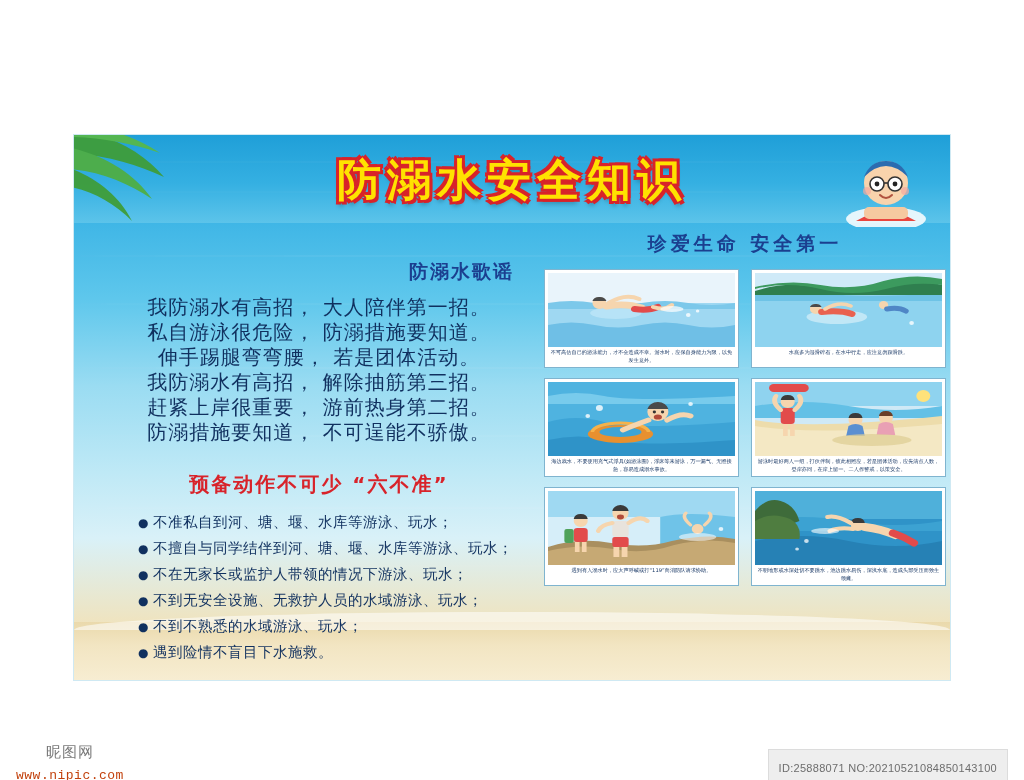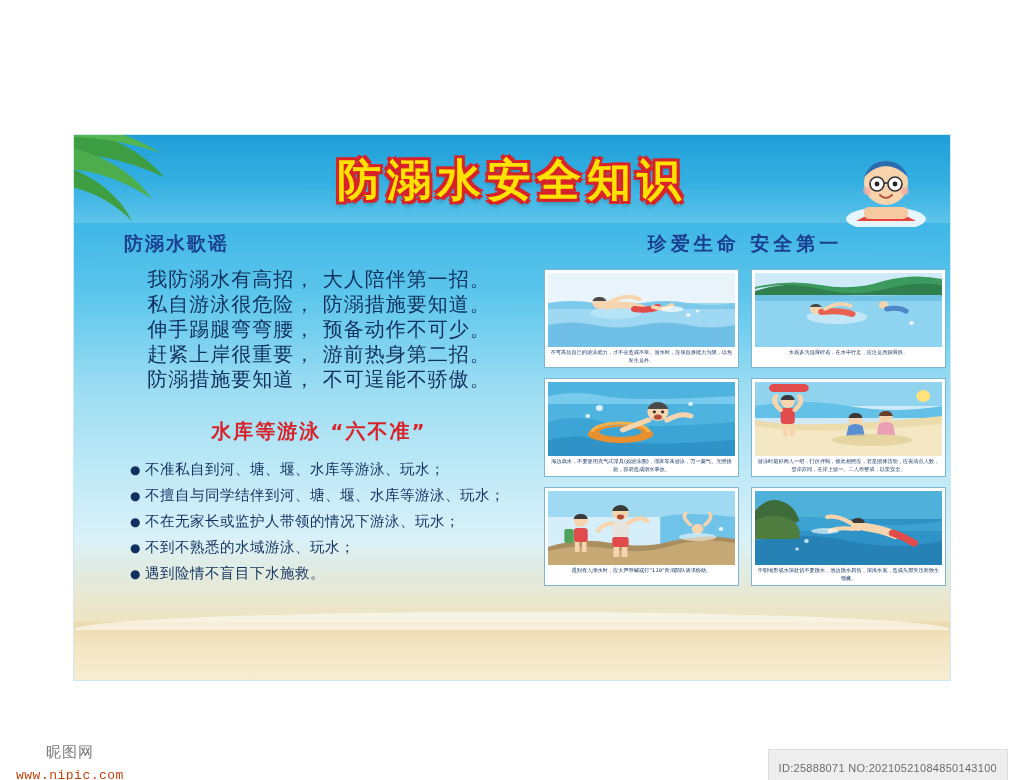--- a/index.html
+++ b/index.html
@@ -107,23 +107,24 @@
     position: absolute;
     left: 50px;
     top: 96px;
     width: 390px;
   }
   .section-heading {
     font-family: "DejaVu Sans", "Liberation Sans", sans-serif;
     font-size: 19px;
     font-weight: bold;
     color: #1b3f8f;
-    text-align: left;
+    text-align: right;
     letter-spacing: 2px;
     margin-bottom: 10px;
+    margin-top: 28px;
   }
   .song-line {
     font-family: "DejaVu Sans", "Liberation Sans", sans-serif;
     font-size: 20px;
     color: #10305f;
     letter-spacing: 1px;
     line-height: 25px;
     white-space: pre;
     text-align: center;
   }
@@ -131,21 +132,21 @@
   #rules-heading {
     margin-top: 26px;
     font-family: "DejaVu Sans", "Liberation Sans", sans-serif;
     font-size: 20px;
     font-weight: bold;
     color: #d8232a;
     text-align: center;
     letter-spacing: 2px;
   }
   #rules-list {
-    margin: 12px 0 0 6px;
+    margin: 12px 0 0 14px;
   }
   .rule-item {
     font-family: "DejaVu Sans", "Liberation Sans", sans-serif;
     font-size: 14.5px;
     color: #10305f;
     line-height: 25px;
     letter-spacing: 0.5px;
   }
   .rule-item .bullet {
     color: #10305f;
@@ -279,36 +280,40 @@
         <path d="M2 0 C30 0 66 10 92 28 C62 18 30 12 0 12 Z" fill="#57b84b"></path>
       </g>
     </svg>
 
     <div id="left-col">
       <div class="section-heading">防溺水歌谣</div>
 
       <div>
         <div class="song-line">我防溺水有高招， 大人陪伴第一招。</div>
         <div class="song-line">私自游泳很危险， 防溺措施要知道。</div>
-        <div class="song-line">伸手踢腿弯弯腰， 预备动作不可少。</div>
+        <div class="song-line">伸手踢腿弯弯腰， 若是团体活动。</div>
+        <div class="song-line">我防溺水有高招， 解除抽筋第三招。</div>
         <div class="song-line">赶紧上岸很重要， 游前热身第二招。</div>
         <div class="song-line">防溺措施要知道， 不可逞能不骄傲。</div>
       </div>
 
-      <div id="rules-heading">水库等游泳 “六不准”</div>
+      <div id="rules-heading">预备动作不可少 “六不准”</div>
 
       <div id="rules-list">
         <div class="rule-item">
           <span class="bullet">●</span><span>不准私自到河、塘、堰、水库等游泳、玩水；</span>
         </div>
         <div class="rule-item">
           <span class="bullet">●</span><span>不擅自与同学结伴到河、塘、堰、水库等游泳、玩水；</span>
         </div>
         <div class="rule-item">
           <span class="bullet">●</span><span>不在无家长或监护人带领的情况下游泳、玩水；</span>
+        </div>
+        <div class="rule-item">
+          <span class="bullet">●</span><span>不到无安全设施、无救护人员的水域游泳、玩水；</span>
         </div>
         <div class="rule-item">
           <span class="bullet">●</span><span>不到不熟悉的水域游泳、玩水；</span>
         </div>
         <div class="rule-item">
           <span class="bullet">●</span><span>遇到险情不盲目下水施救。</span>
         </div>
       </div>
     </div>
 

